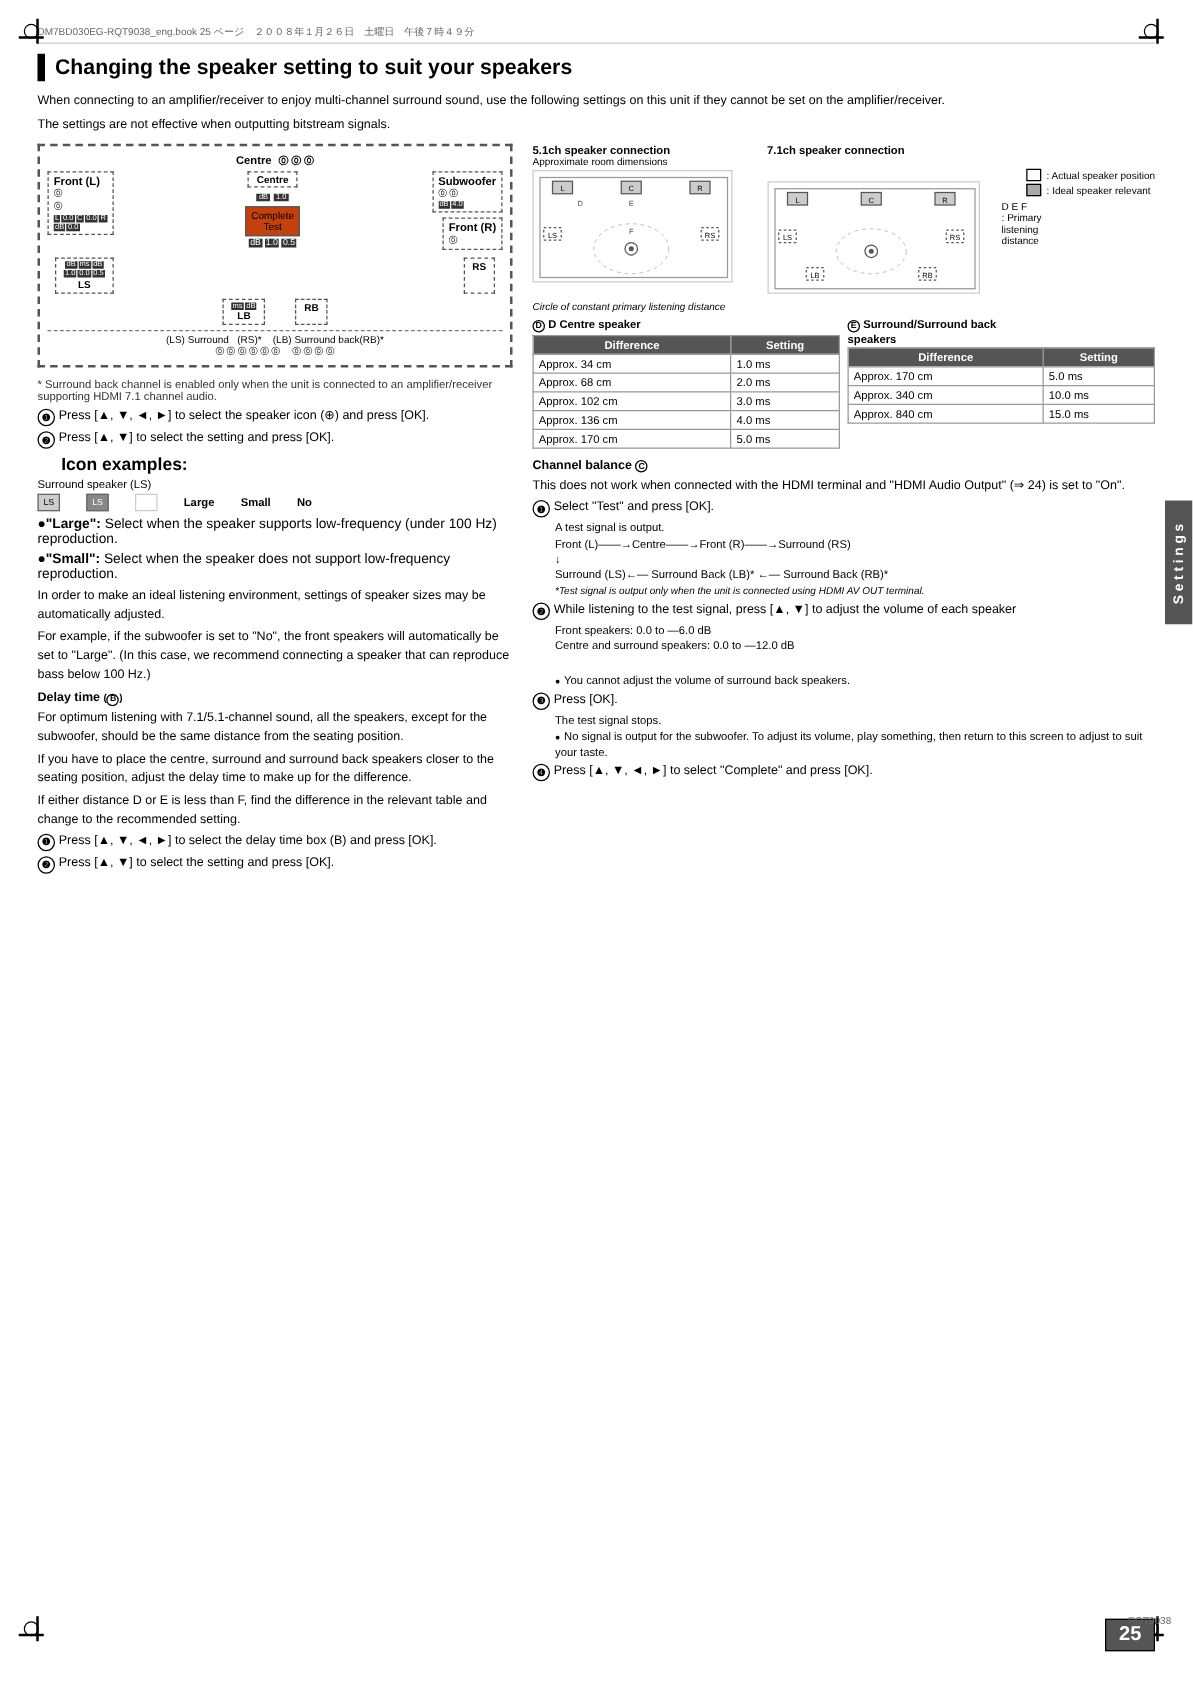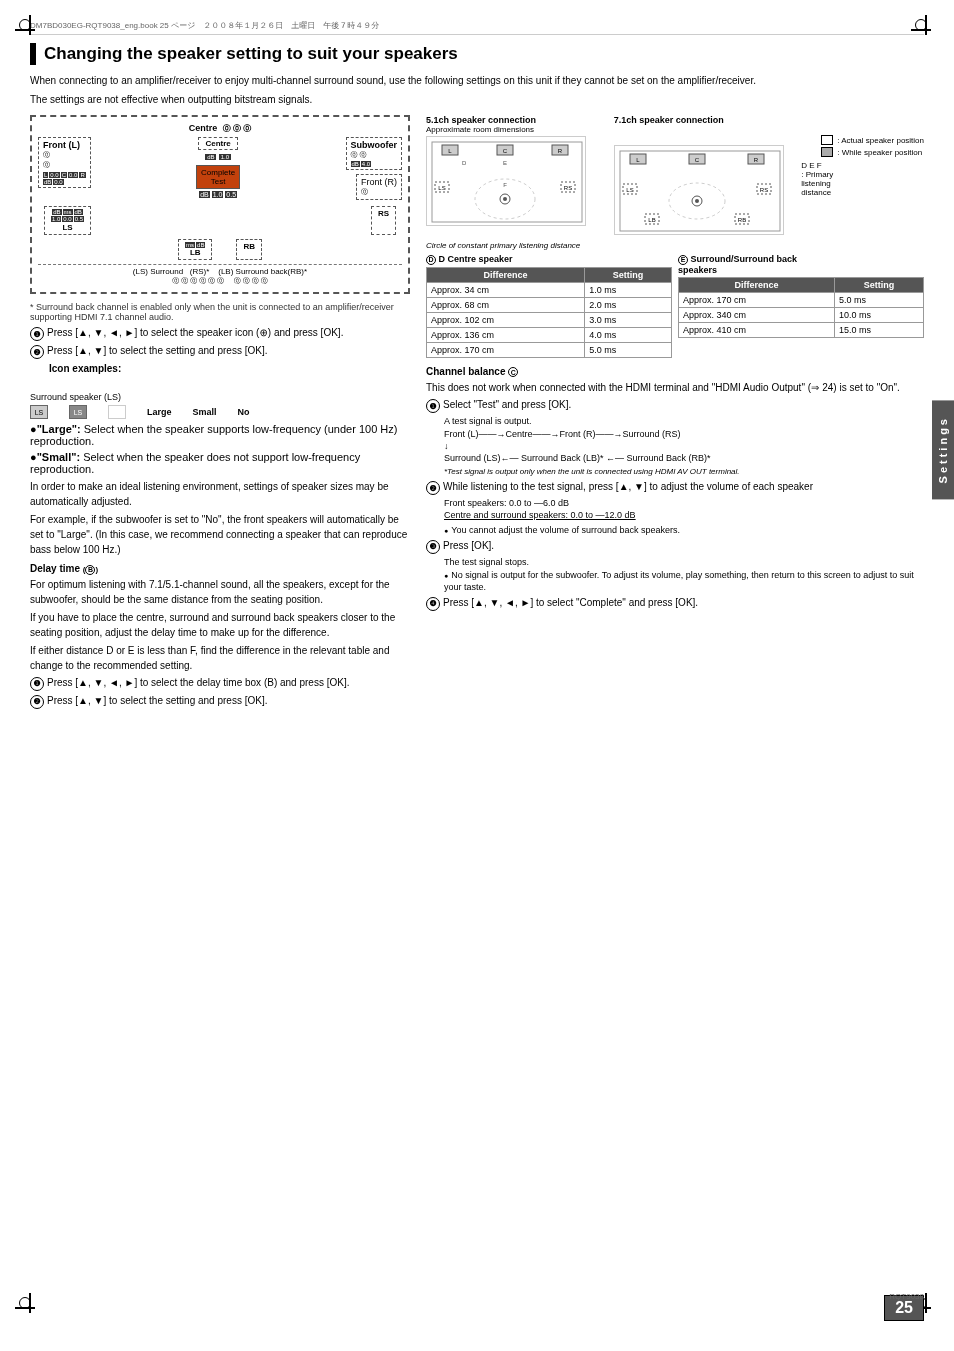--- a/index.html
+++ b/index.html
@@ -92,22 +92,22 @@
       margin-top: 1px;
     }
 
     
     .icon-examples {
       margin: 4px 0;
     }
 
     .icon-examples-title {
       font-weight: bold;
-      font-size: 10px;
-      margin-bottom: 18px;
+      font-size: 14px;
+      margin-bottom: 3px;
       padding-left: 19px;
     }
 
     
     .subsection-header {
       font-weight: bold;
       font-size: 10px;
       margin-top: 6px;
       margin-bottom: 2px;
     }
@@ -363,21 +363,21 @@
           <div style="display:flex; flex-direction:column; align-items:flex-end;">
             <div style="border: 1px dashed #555; padding:2px 4px; font-size:9px; margin-bottom:4px;">
               <div style="font-weight:bold;">Subwoofer</div>
               <div style="font-size:7px;">⓪ ⓪</div>
               <div style="display:flex; gap:1px; margin-top:1px;">
                 <span style="background:#333;color:#fff;font-size:6px;padding:0 1px;">dB</span>
                 <span style="background:#333;color:#fff;font-size:6px;padding:0 1px;">4.0</span>
               </div>
             </div>
             <div style="border: 1px dashed #555; padding:2px 4px; font-size:9px;">
-              <div style="font-weight:normal;">Front (R)</div>
+              <div style="font-weight:bold;">Front (R)</div>
               <div style="font-size:7px;">⓪</div>
             </div>
           </div>
         </div>
 
         <div style="display:flex; justify-content:space-between; margin-top:6px; padding:0 6px;">
           <div style="border:1px dashed #555; padding:2px 6px; font-size:8px; display:flex; flex-direction:column; align-items:center;">
             <div style="display:flex; gap:1px;">
               <span style="background:#333;color:#fff;font-size:6px;padding:0 1px;">dB</span>
               <span style="background:#333;color:#fff;font-size:6px;padding:0 1px;">ms</span>
@@ -538,21 +538,21 @@
           </svg>
         </div>
 
         <div style="font-size:8px; margin-top:20px;">
           <div class="legend-item">
             <div class="legend-square"></div>
             <span>: Actual speaker position</span>
           </div>
           <div class="legend-item">
             <div class="legend-square legend-square-filled"></div>
-            <span>: While speaker position</span>
+            <span>: Ideal speaker relevant</span>
           </div>
           <div style="margin-top:4px; font-size:8px;">
             D E F<br>: Primary<br>listening<br>distance
           </div>
         </div>
       </div>
 
       <div style="font-size:8px; font-style:italic; margin-bottom:4px;">Circle of constant primary listening distance</div>
 
       <div class="tables-row">
@@ -609,21 +609,21 @@
             <tbody id="surround-table-body">
             <tr>
                   <td>Approx. 170 cm</td>
                   <td>5.0 ms</td>
                 </tr>
                 <tr>
                   <td>Approx. 340 cm</td>
                   <td>10.0 ms</td>
                 </tr>
                 <tr>
-                  <td>Approx. 410 cm</td>
+                  <td>Approx. 840 cm</td>
                   <td>15.0 ms</td>
                 </tr>
               </tbody>
           </table>
         </div>
       </div>
 
       <div class="channel-balance-section">
         <div class="channel-balance-title">
           Channel balance
@@ -646,21 +646,21 @@
         <div style="font-size:9px; padding-left:18px; margin-bottom:4px;">
           <span>Surround (LS)←— Surround Back (LB)* ←— Surround Back (RB)*</span>
         </div>
         <p style="font-size:8px; padding-left:18px; margin-bottom:4px; font-style:italic;">*Test signal is output only when the unit is connected using HDMI AV OUT terminal.</p>
 
         <div class="step-item">
           <span class="circle-num">❷</span>
           <span>While listening to the test signal, press [▲, ▼] to adjust the volume of each speaker</span>
         </div>
         <div style="font-size:9px; padding-left:18px; margin-bottom:2px;">Front speakers: 0.0 to —6.0 dB</div>
-        <div style="font-size:9px; padding-left:18px; margin-bottom:4px;text-decoration:underline;">Centre and surround speakers: 0.0 to —12.0 dB</div>
+        <div style="font-size:9px; padding-left:18px; margin-bottom:17px;">Centre and surround speakers: 0.0 to —12.0 dB</div>
         <div class="bullet-item" style="padding-left:18px;">You cannot adjust the volume of surround back speakers.</div>
 
         <div class="step-item">
           <span class="circle-num">❸</span>
           <span>Press [OK].</span>
         </div>
         <div style="font-size:9px; padding-left:18px; margin-bottom:2px;">The test signal stops.</div>
         <div class="bullet-item" style="padding-left:18px; font-size:9px;">No signal is output for the subwoofer. To adjust its volume, play something, then return to this screen to adjust to suit your taste.</div>
 
         <div class="step-item">
@@ -669,15 +669,15 @@
         </div>
 
       </div>
 
     </div>
   </div>
 
   <div style="position:absolute; right:0; top:400px; background:#555; color:#fff; writing-mode:vertical-rl; transform:rotate(180deg); padding:16px 5px; font-size:11px; font-weight:bold; letter-spacing:3px;">Settings</div>
 
   <div style="position:absolute; bottom:30px; right:30px; background:#555; color:#fff; font-size:16px; font-weight:bold; padding:3px 10px; border:1px solid #000;">25</div>
-  <div style="position:absolute; bottom:50px; right:30px; font-size:8px; color:#666;text-align:right;">RQT9038</div>
+  <div style="position:absolute; bottom:50px; right:17px; font-size:8px; color:#666;text-align:right;">RQT9038</div>
 
 </div>
 
 </body></html>

